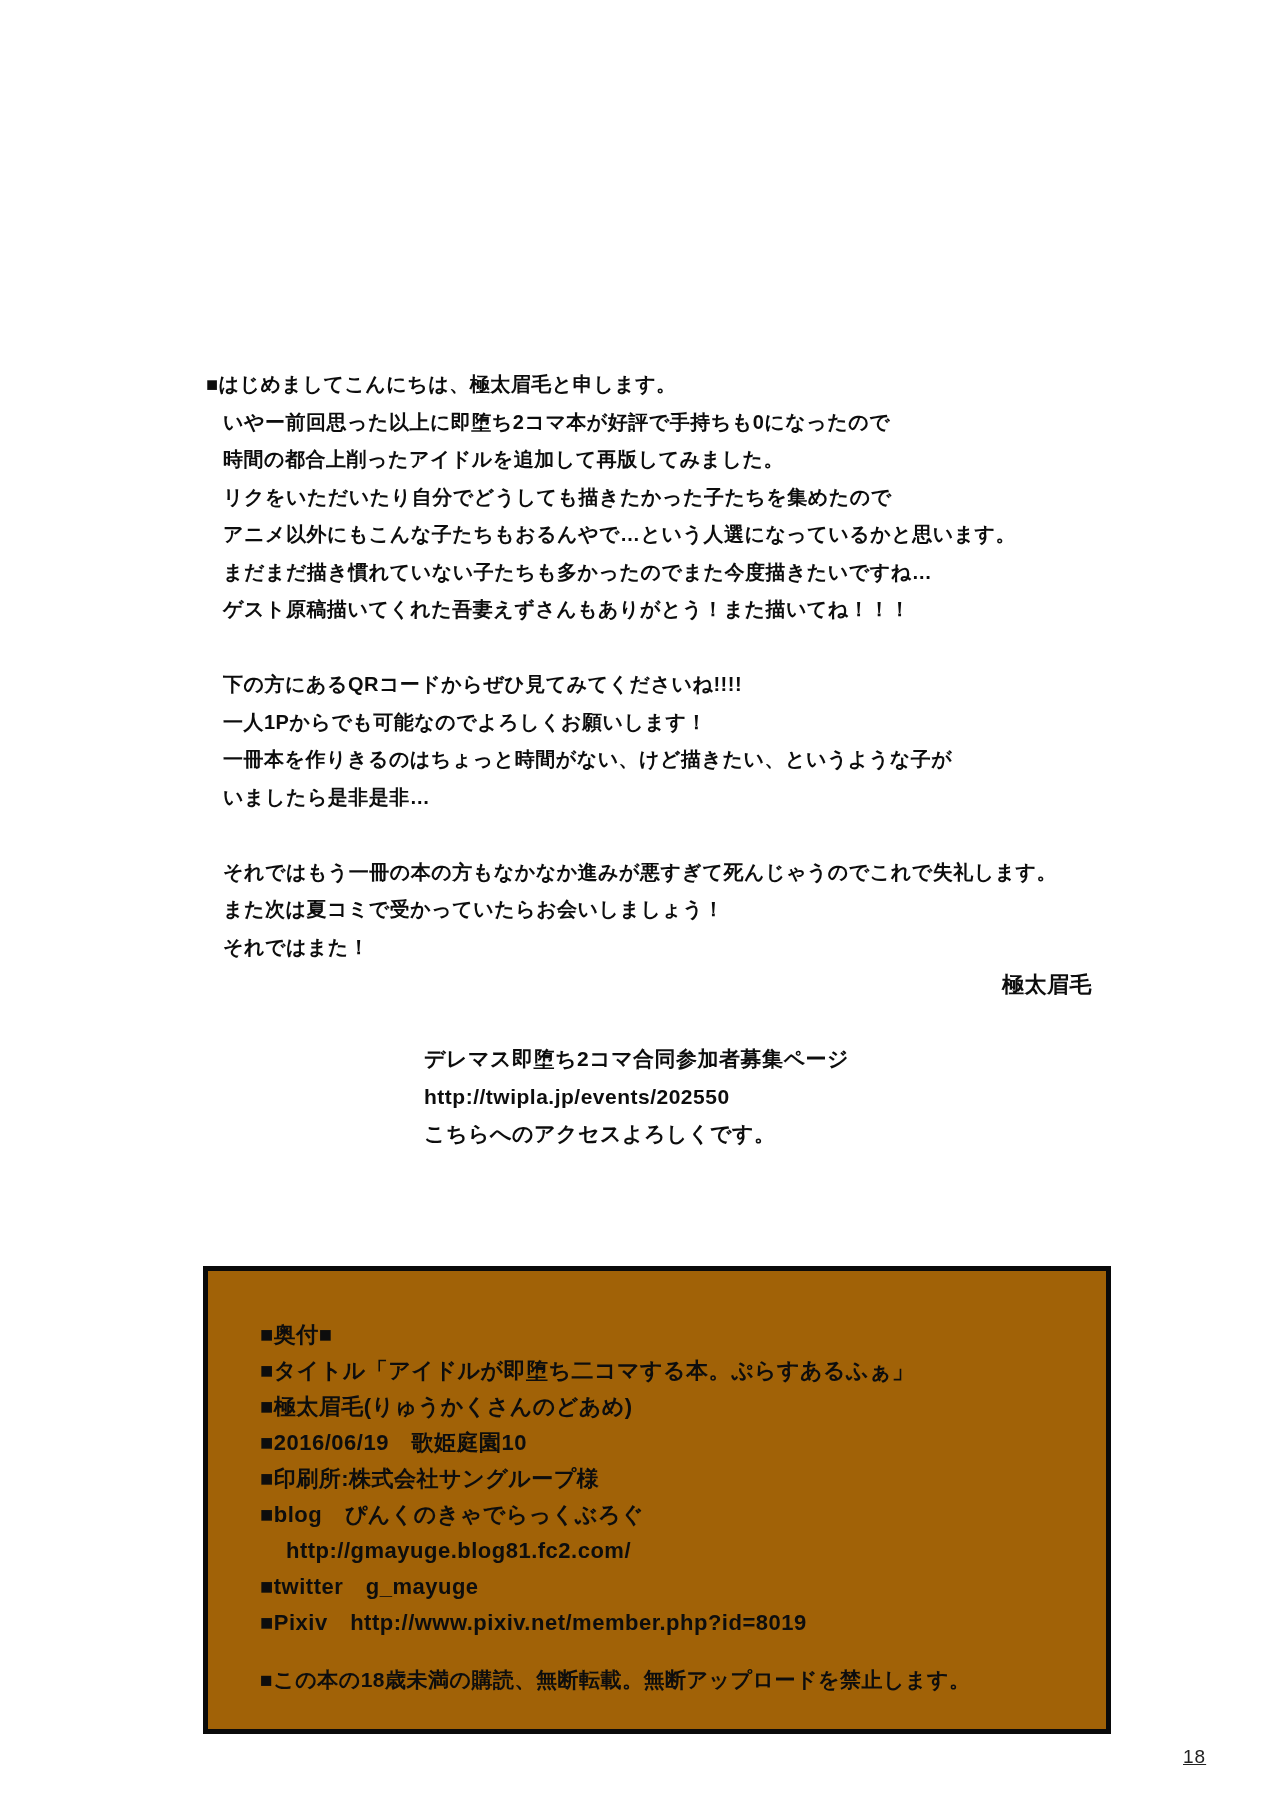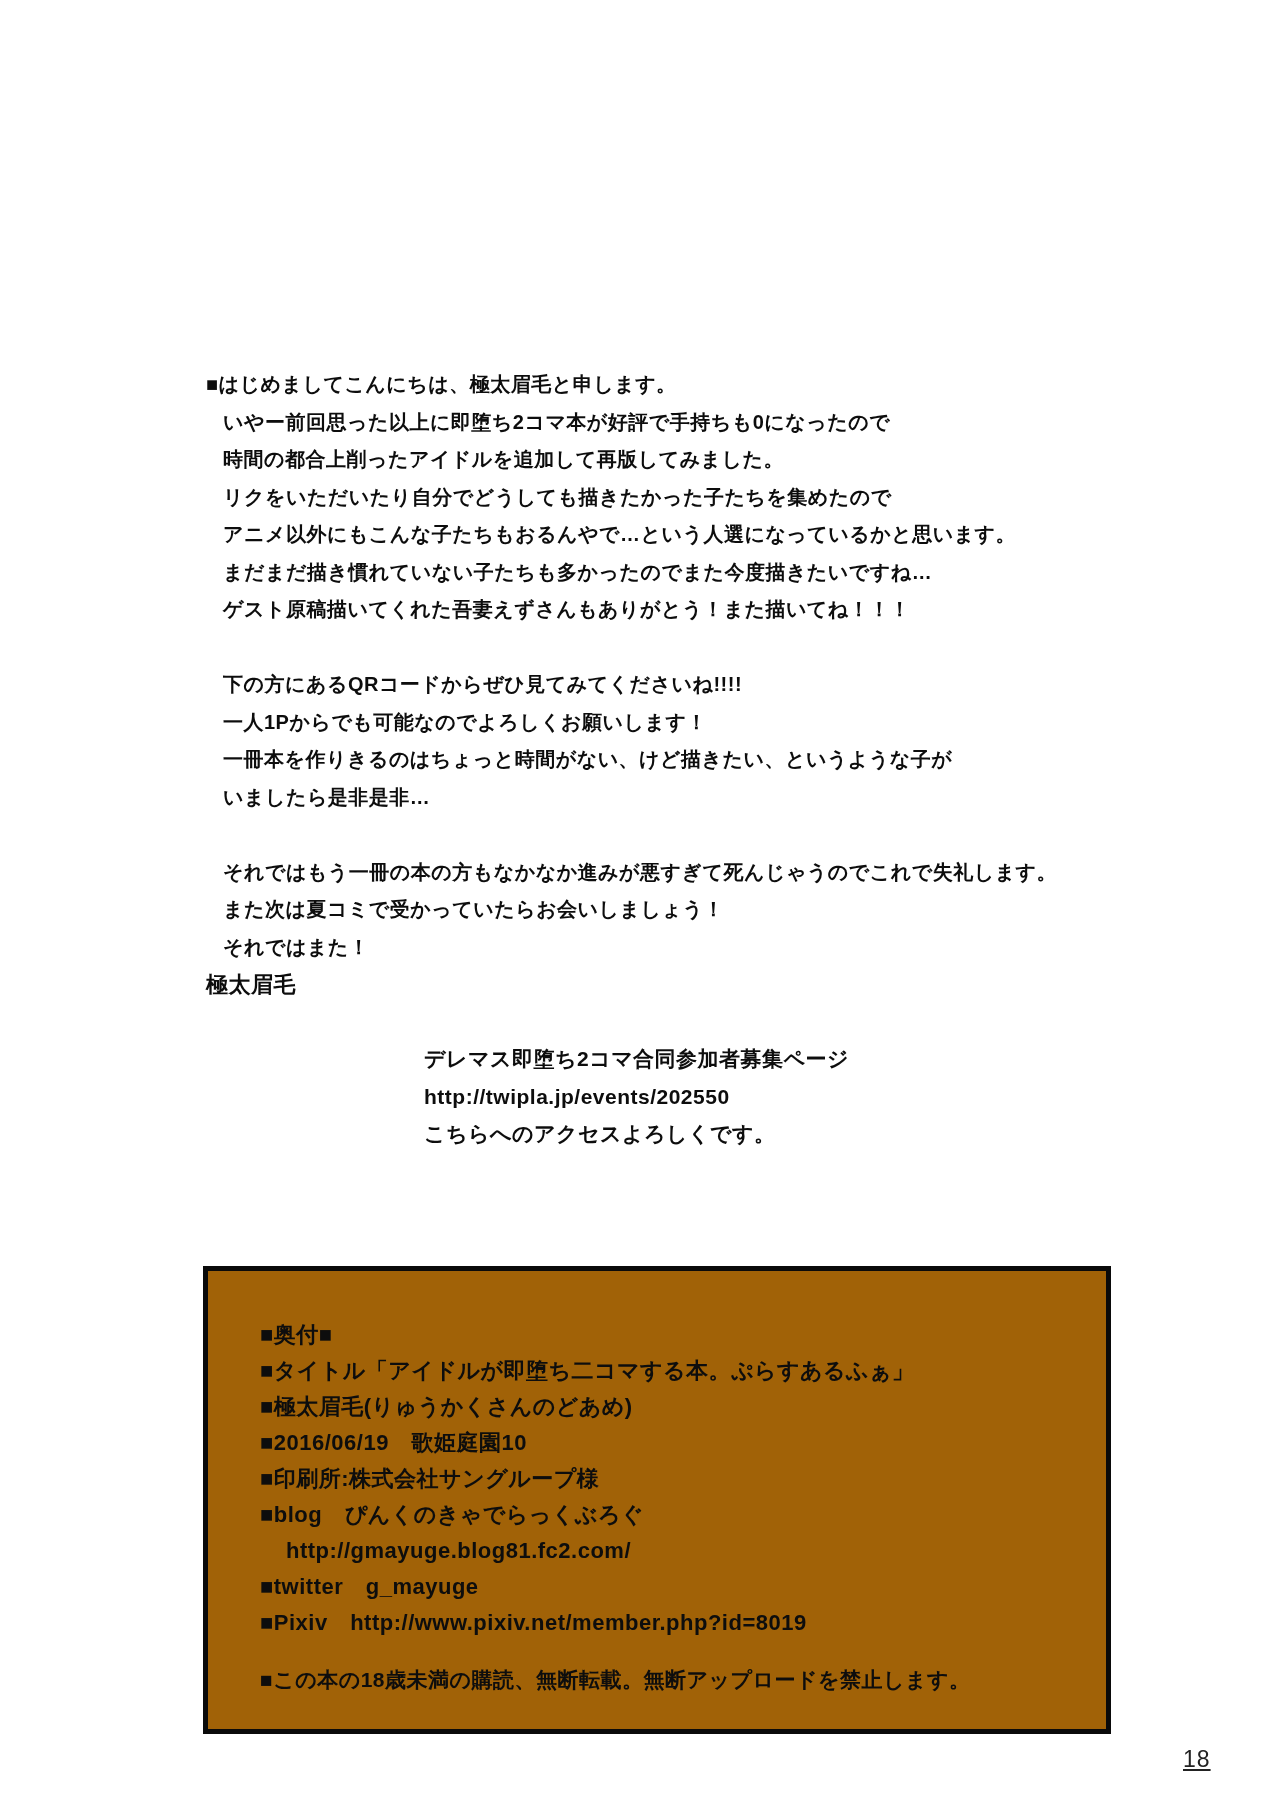--- a/index.html
+++ b/index.html
@@ -19,20 +19,21 @@
     letter-spacing:0.5px;
   }
   .afterword .ln{
     line-height:37.5px;
     white-space:pre;
   }
   .afterword .ln.indent{padding-left:17px;}
   .afterword .para{margin:0;}
   .afterword .para + .para{margin-top:37.5px;}
   .sig{
+    text-align:right;
     font-size:22px;font-weight:700;
     line-height:37.5px;
     padding-right:14px;
   }
   
   .recruit{
     position:absolute;
     left:424px;top:1040px;
     font-size:21px;font-weight:700;
     letter-spacing:0.5px;
@@ -49,21 +50,21 @@
     font-size:22px;font-weight:700;
     letter-spacing:0.5px;
   }
   .colophon .cl{line-height:36px;white-space:pre;}
   .colophon .cl.indent{padding-left:26px;}
   .colophon .cl.notice{margin-top:21px;font-size:21px;}
   
   .pageno{
     position:absolute;
     left:1183px;top:1746px;
-    font-size:23px;font-weight:400;color:#222;
+    font-size:19px;font-weight:400;color:#222;
     letter-spacing:1px;
     text-decoration:underline;
   }
 </style>
 </head>
 <body>
 
 <div class="page">
 
   <div class="afterword">

